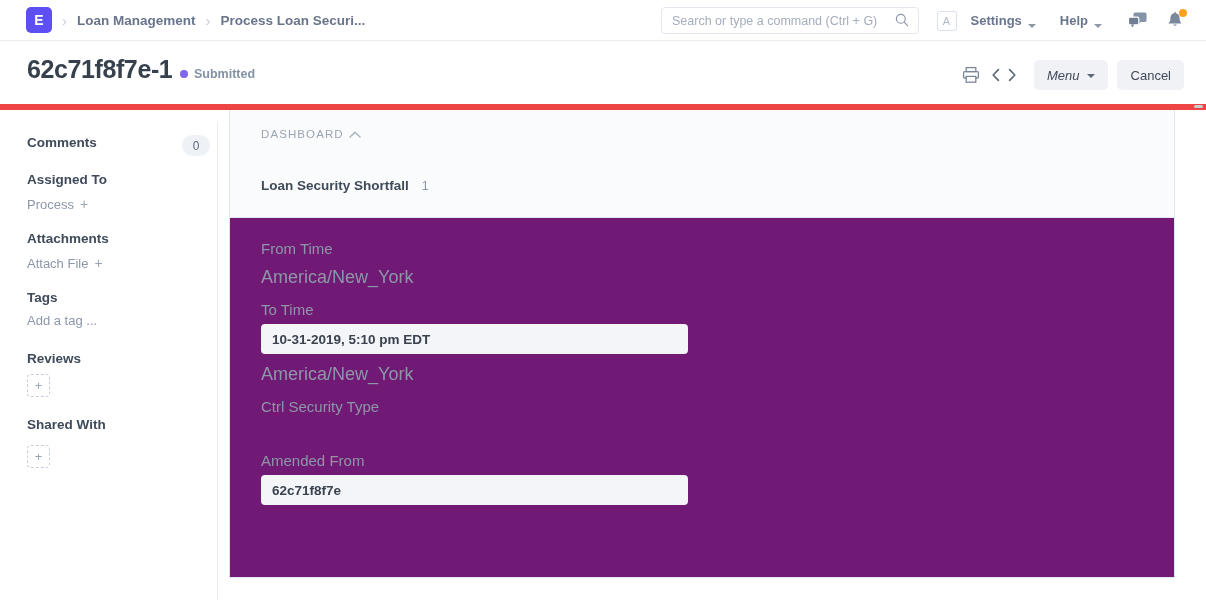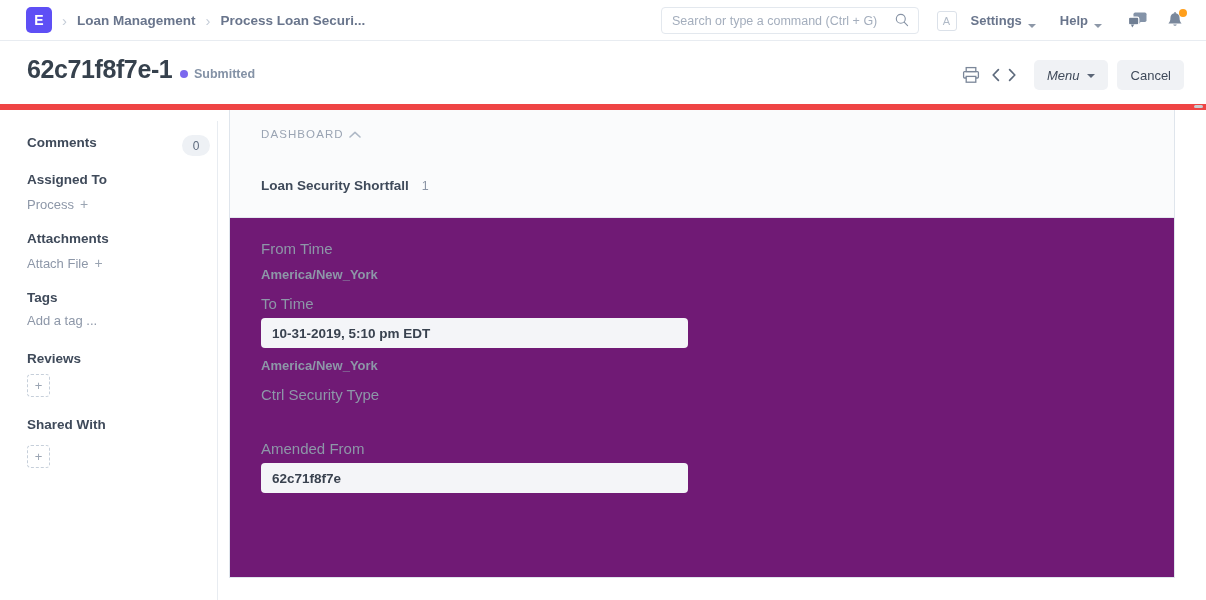--- a/index.html
+++ b/index.html
@@ -188,21 +188,21 @@
   .form-area { position: relative; padding: 22px 0 0 31px; }
   .field { margin-bottom: 4px; }
   .field-label { font-size: 15px; color: #8d97a8; margin-bottom: 6px; }
   .field-value {
     width: 427px; height: 30px;
     background: #f4f5f8; border-radius: 4px;
     display: flex; align-items: center;
     padding: 0 11px;
     font-size: 13.5px; font-weight: bold; color: #39424f;
   }
-  .field-note { font-size: 13px; color: #8d97a8; margin-top: 10px; margin-bottom: 13px; font-weight: bold; }
+  .field-note { font-size: 18px; color: #8d97a8; margin-top: 10px; margin-bottom: 13px; }
   .field-gap { height: 27px; }
 
   
   .scroll-hint {
     position: absolute; right: 3px; top: 105px;
     width: 9px; height: 3px; background: #c9cdd2; border-radius: 2px;
   }
 </style>
 </head>
 <body>

